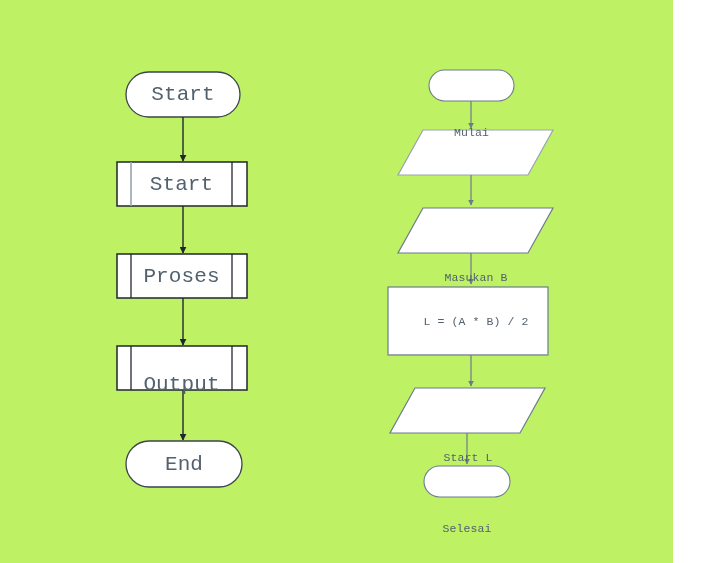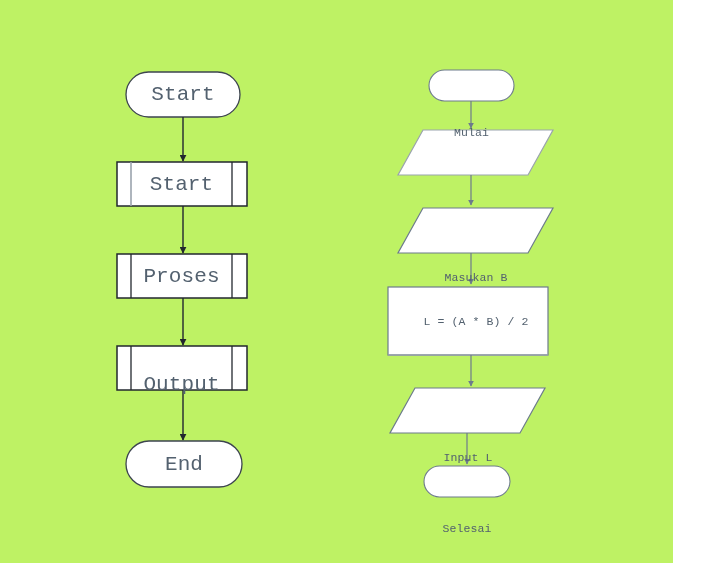--- a/index.html
+++ b/index.html
@@ -152,17 +152,17 @@
 
   <div class="node-label label-lg" style="left:126px; top:441px; width:116px; height:46px;">End</div>
 
   <div class="node-label label-sm" style="left:429px; top:70px; width:85px; height:31px;">Mulai</div>
 
 
   <div class="node-label label-sm" style="left:411px; top:208px; width:130px; height:45px;">Masukan B</div>
 
   <div class="node-label label-formula" style="left:388px; top:287px; width:160px; height:68px;">L = (A * B) / 2</div>
 
-  <div class="node-label label-sm" style="left:403px; top:388px; width:130px; height:45px;">Input L</div>
+  <div class="node-label label-sm" style="left:403px; top:388px; width:130px; height:45px;">Start L</div>
 
   <div class="node-label label-sm" style="left:424px; top:466px; width:86px; height:31px;">Selesai</div>
 
 </div>
 
 </body></html>

